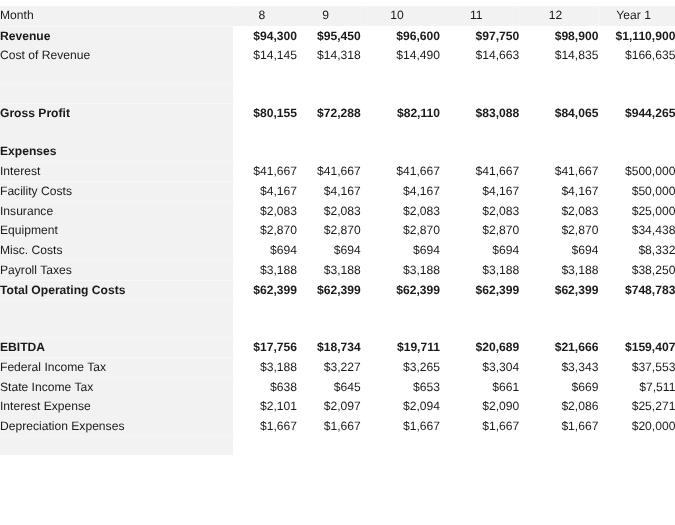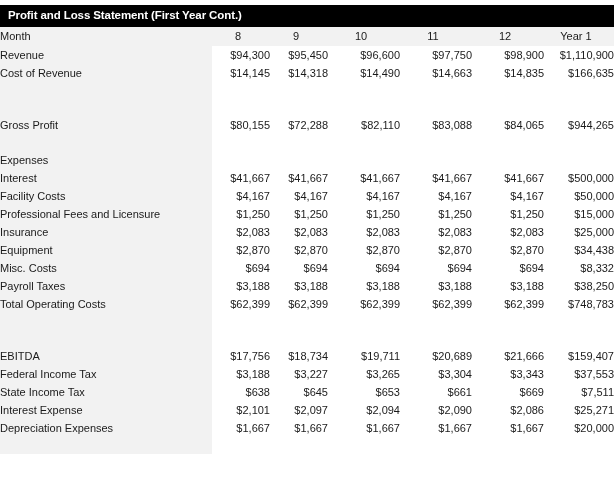--- a/index.html
+++ b/index.html
@@ -79,34 +79,31 @@
   
   tr.hdr td {
     background: #f2f2f2;
     font-weight: normal;
     height: 19px;
     line-height: 19px;
   }
   tr.hdr td.num { text-align: center; padding-right: 6px; }
 
   
-  tr.bold td { font-weight: normal; }
+  tr.bold td { font-weight: bold; }
 
   
   tr.spacer td { height: 17px; line-height: 17px; }
   tr.spacer td.num { background: #ffffff; }
 </style>
 </head>
 <body>
 
 <div id="statement-root">
 
-  <div class="title-bar">
-    <span>Profit and Loss Statement (First Year Cont.)</span>
-  </div>
 
   <table class="pl">
     <colgroup>
       <col class="c-lbl">
         <col class="c-n1">
         <col class="c-n2">
         <col class="c-n3">
       <col class="c-n4">
         <col class="c-n5">
         <col class="c-n6">
@@ -198,29 +195,20 @@
         <tr>
           <td class="lbl">Facility Costs</td>
           <td class="num">$4,167</td>
           <td class="num">$4,167</td>
           <td class="num">$4,167</td>
           <td class="num">$4,167</td>
           <td class="num">$4,167</td>
           <td class="num">$50,000</td>
         </tr>
         <tr>
-          <td class="lbl">Professional Fees and Licensure</td>
-          <td class="num">$1,250</td>
-          <td class="num">$1,250</td>
-          <td class="num">$1,250</td>
-          <td class="num">$1,250</td>
-          <td class="num">$1,250</td>
-          <td class="num">$15,000</td>
-        </tr>
-        <tr>
           <td class="lbl">Insurance</td>
           <td class="num">$2,083</td>
           <td class="num">$2,083</td>
           <td class="num">$2,083</td>
           <td class="num">$2,083</td>
           <td class="num">$2,083</td>
           <td class="num">$25,000</td>
         </tr>
         <tr>
           <td class="lbl">Equipment</td>

